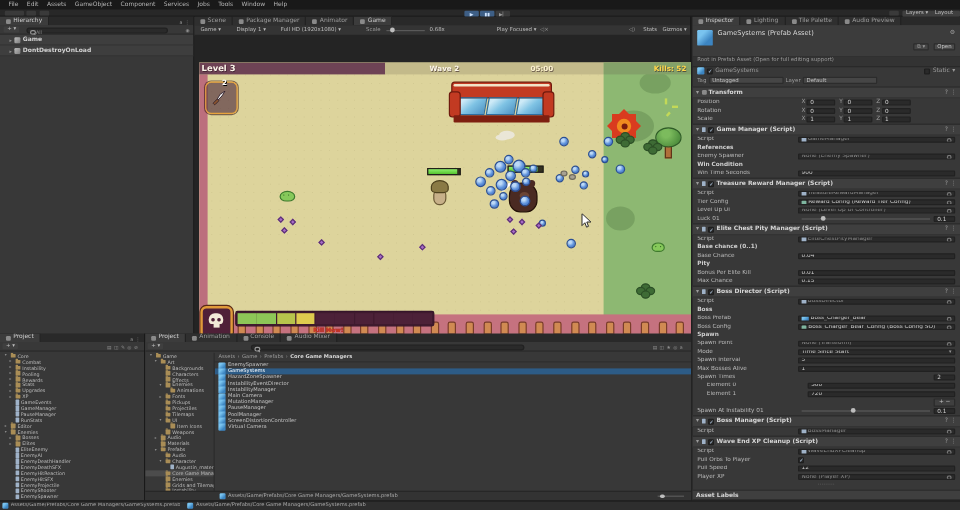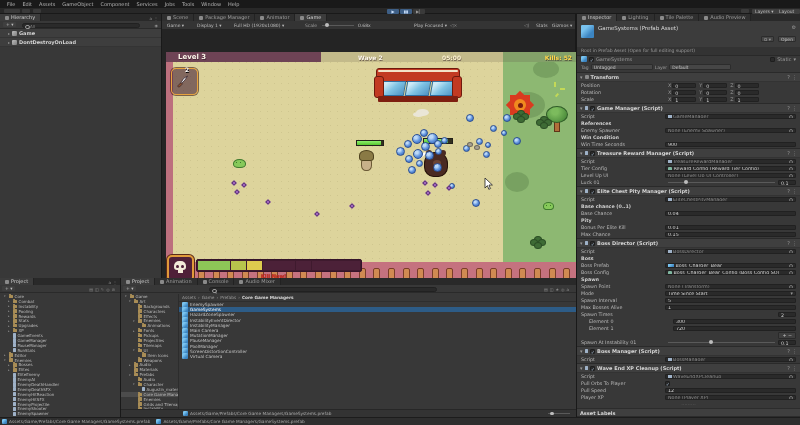--- a/index.html
+++ b/index.html
@@ -265,21 +265,21 @@
           <div class="post" style="left: 338.8px;"></div>
           <div class="post" style="left: 353.4px;"></div>
           <div class="post" style="left: 368px;"></div>
           <div class="post" style="left: 382.6px;"></div>
           <div class="post" style="left: 397.2px;"></div>
         </div>
 
       <div class="hudseg" style="left:0;width:155px;background:#6e4355"></div>
       <div class="hudseg" style="left:155px;width:182px;background:#c3ba8a"></div>
       <div class="hudseg" style="left:337px;width:73px;background:#83a169"></div>
-      <div class="hudtxt" style="left:12px;font-size:7px;top:0.5px">Level 3</div>
+      <div class="hudtxt" style="left:2px;font-size:7px;top:0.5px">Level 3</div>
       <div class="hudtxt" style="left:192px">Wave 2</div>
       <div class="hudtxt" style="left:276px;color:#fdf3d0">05:00</div>
       <div class="hudtxt" style="right:4px;color:#ffd64a">Kills: 52</div>
 
       <div id="itemslot">
         <svg width="15" height="15" style="position:absolute;left:4px;top:5px">
           <path d="M3 12 L9 6 L11.5 2 L7.5 4.5 Z" fill="#e9e9e9" stroke="#2c1b28" stroke-width="0.7"></path>
           <rect x="1.5" y="10" width="5" height="2" rx="0.6" transform="rotate(-45 4 11)" fill="#8a5430" stroke="#2c1b28" stroke-width="0.6"></rect>
         </svg>
       </div>

